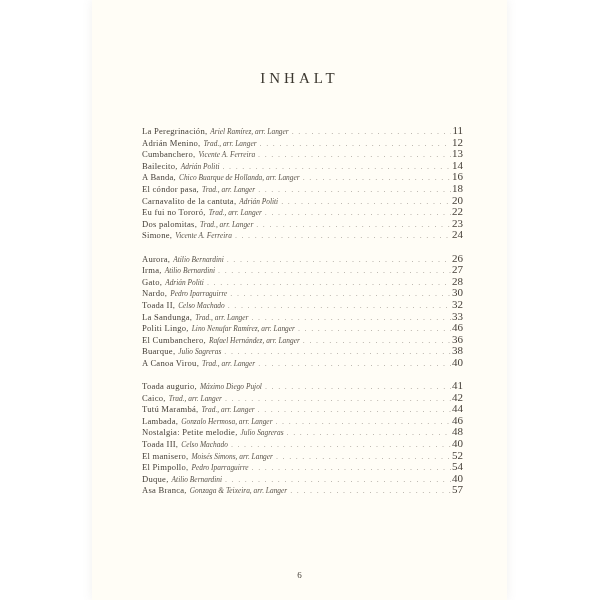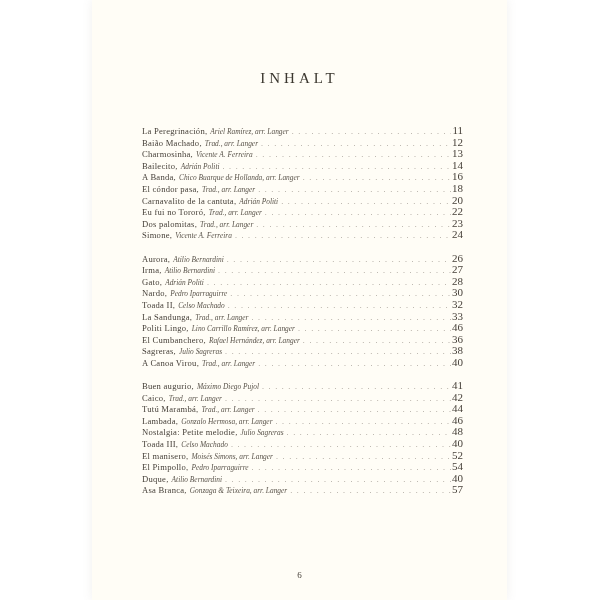--- a/index.html
+++ b/index.html
@@ -91,28 +91,28 @@
   <div class="toc">
       <div class="group">
   <div class="row">
     <span class="t">La Peregrinación</span>
     <span class="c">Ariel Ramírez, arr. Langer</span>
     <span class="leader">. . . . . . . . . . . . . . . . . . . . . . . . . . . . . . . . . . . . . . . . . . . . . . . . . . . . . . . . . . . . . . . . . . . . . . . . . . . . . . . . . . . . . . . . . . </span>
     <span class="num">11</span>
   </div>
 
   <div class="row">
-    <span class="t">Baião Machado</span>
+    <span class="t">Adrián Menino</span>
     <span class="c">Trad., arr. Langer</span>
     <span class="leader">. . . . . . . . . . . . . . . . . . . . . . . . . . . . . . . . . . . . . . . . . . . . . . . . . . . . . . . . . . . . . . . . . . . . . . . . . . . . . . . . . . . . . . . . . . </span>
     <span class="num">12</span>
   </div>
 
   <div class="row">
-    <span class="t">Charmosinha</span>
+    <span class="t">Cumbanchero</span>
     <span class="c">Vicente A. Ferreira</span>
     <span class="leader">. . . . . . . . . . . . . . . . . . . . . . . . . . . . . . . . . . . . . . . . . . . . . . . . . . . . . . . . . . . . . . . . . . . . . . . . . . . . . . . . . . . . . . . . . . </span>
     <span class="num">13</span>
   </div>
 
   <div class="row">
     <span class="t">Bailecito</span>
     <span class="c">Adrián Politi</span>
     <span class="leader">. . . . . . . . . . . . . . . . . . . . . . . . . . . . . . . . . . . . . . . . . . . . . . . . . . . . . . . . . . . . . . . . . . . . . . . . . . . . . . . . . . . . . . . . . . </span>
     <span class="num">14</span>
@@ -198,49 +198,49 @@
 
   <div class="row">
     <span class="t">La Sandunga</span>
     <span class="c">Trad., arr. Langer</span>
     <span class="leader">. . . . . . . . . . . . . . . . . . . . . . . . . . . . . . . . . . . . . . . . . . . . . . . . . . . . . . . . . . . . . . . . . . . . . . . . . . . . . . . . . . . . . . . . . . </span>
     <span class="num">33</span>
   </div>
 
   <div class="row">
     <span class="t">Politi Lingo</span>
-    <span class="c">Lino Carrillo Ramírez, arr. Langer</span>
+    <span class="c">Lino Nenufar Ramírez, arr. Langer</span>
     <span class="leader">. . . . . . . . . . . . . . . . . . . . . . . . . . . . . . . . . . . . . . . . . . . . . . . . . . . . . . . . . . . . . . . . . . . . . . . . . . . . . . . . . . . . . . . . . . </span>
     <span class="num">46</span>
   </div>
 
   <div class="row">
     <span class="t">El Cumbanchero</span>
     <span class="c">Rafael Hernández, arr. Langer</span>
     <span class="leader">. . . . . . . . . . . . . . . . . . . . . . . . . . . . . . . . . . . . . . . . . . . . . . . . . . . . . . . . . . . . . . . . . . . . . . . . . . . . . . . . . . . . . . . . . . </span>
     <span class="num">36</span>
   </div>
 
   <div class="row">
-    <span class="t">Sagreras</span>
+    <span class="t">Buarque</span>
     <span class="c">Julio Sagreras</span>
     <span class="leader">. . . . . . . . . . . . . . . . . . . . . . . . . . . . . . . . . . . . . . . . . . . . . . . . . . . . . . . . . . . . . . . . . . . . . . . . . . . . . . . . . . . . . . . . . . </span>
     <span class="num">38</span>
   </div>
 
   <div class="row">
     <span class="t">A Canoa Virou</span>
     <span class="c">Trad., arr. Langer</span>
     <span class="leader">. . . . . . . . . . . . . . . . . . . . . . . . . . . . . . . . . . . . . . . . . . . . . . . . . . . . . . . . . . . . . . . . . . . . . . . . . . . . . . . . . . . . . . . . . . </span>
     <span class="num">40</span>
   </div>
 </div>
       <div class="group">
   <div class="row">
-    <span class="t">Buen augurio</span>
+    <span class="t">Toada augurio</span>
     <span class="c">Máximo Diego Pujol</span>
     <span class="leader">. . . . . . . . . . . . . . . . . . . . . . . . . . . . . . . . . . . . . . . . . . . . . . . . . . . . . . . . . . . . . . . . . . . . . . . . . . . . . . . . . . . . . . . . . . </span>
     <span class="num">41</span>
   </div>
 
   <div class="row">
     <span class="t">Caico</span>
     <span class="c">Trad., arr. Langer</span>
     <span class="leader">. . . . . . . . . . . . . . . . . . . . . . . . . . . . . . . . . . . . . . . . . . . . . . . . . . . . . . . . . . . . . . . . . . . . . . . . . . . . . . . . . . . . . . . . . . </span>
     <span class="num">42</span>

